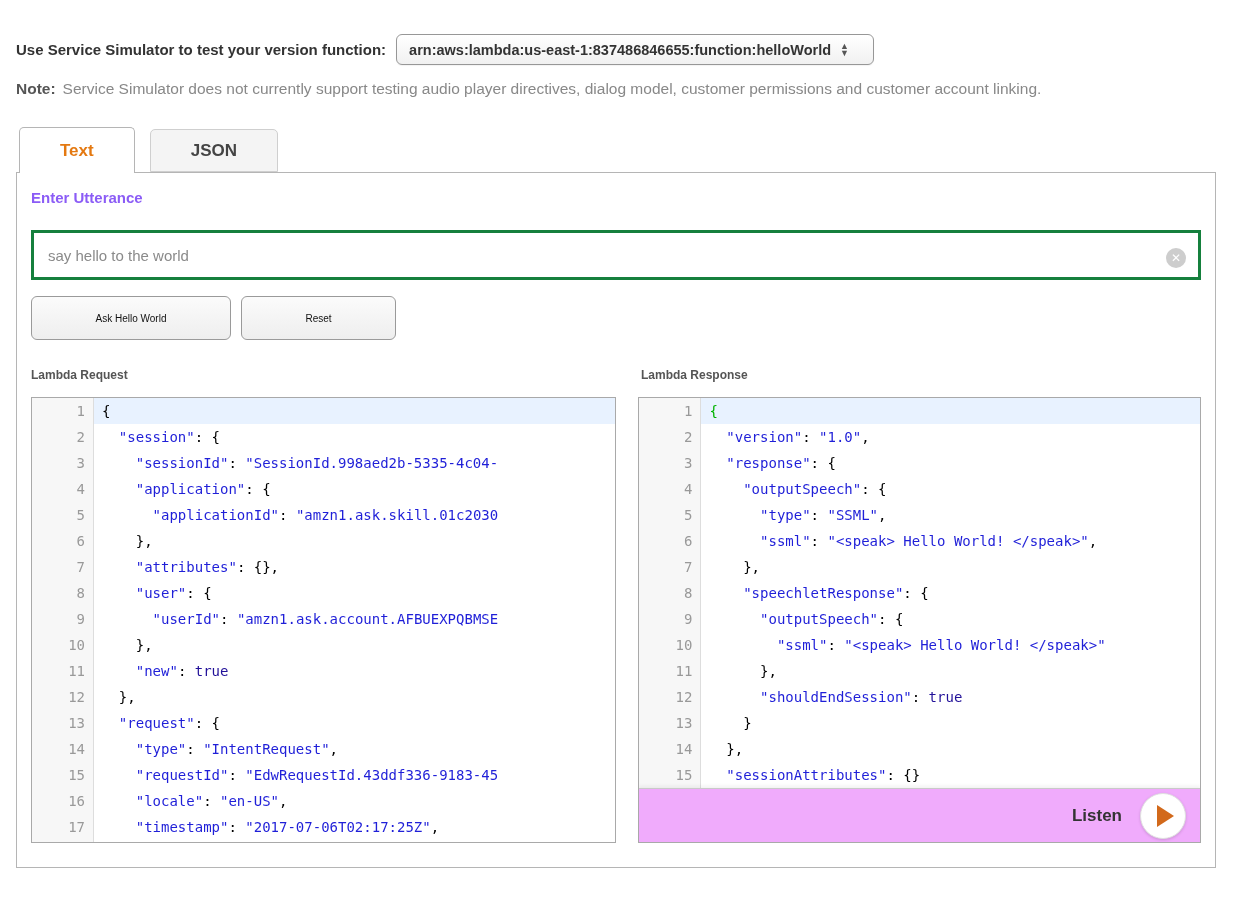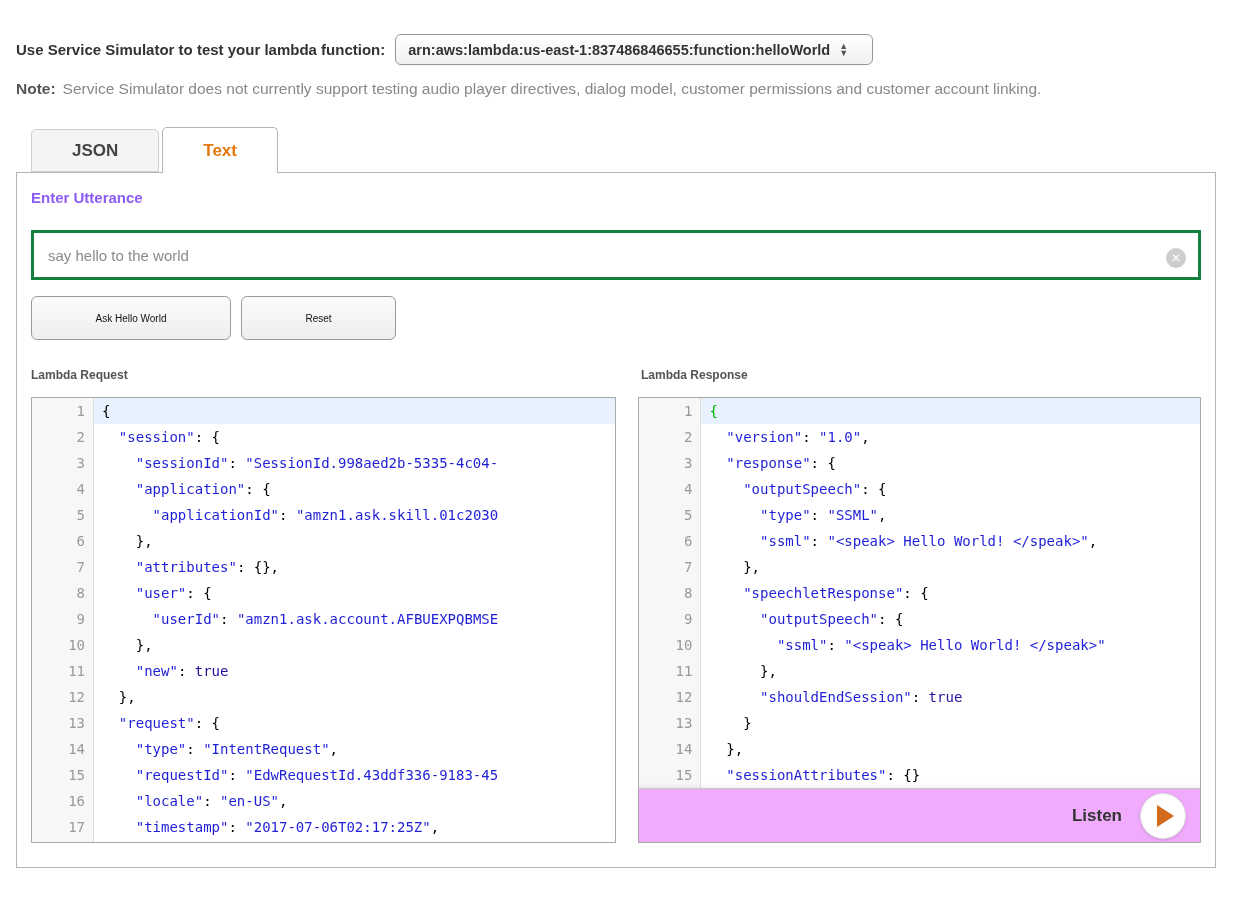--- a/index.html
+++ b/index.html
@@ -136,37 +136,37 @@
     border-left:17px solid #d2691b;
   }
 </style>
 </head>
 <body>
 
 <div class="page">
 
 
   <div class="fn-row">
-    <span class="fn-label">Use Service Simulator to test your lambda function:</span>
+    <span class="fn-label">Use Service Simulator to test your version function:</span>
     <div class="fn-select">
       <span class="fn-select-text">arn:aws:lambda:us-east-1:837486846655:function:helloWorld</span>
       <span class="fn-select-arrows">
           <span>▲</span>
           <span>▼</span>
         </span>
     </div>
   </div>
 
   <div class="note-row">
     <span class="note-label">Note:</span><span class="note-rest">Service Simulator does not currently support testing audio player directives, dialog model, customer permissions and customer account linking.</span>
   </div>
 
   <div class="tabs-row">
+    <div class="tab tab-active">Text</div>
     <div class="tab tab-inactive">JSON</div>
-    <div class="tab tab-active">Text</div>
   </div>
 
   <div class="panel">
 
     <div class="utt-label">Enter Utterance</div>
 
     <div class="utt-box">
       <input class="utt-input" type="text" value="say hello to the world" style="">
       <div class="utt-clear">✕</div>
     </div>

